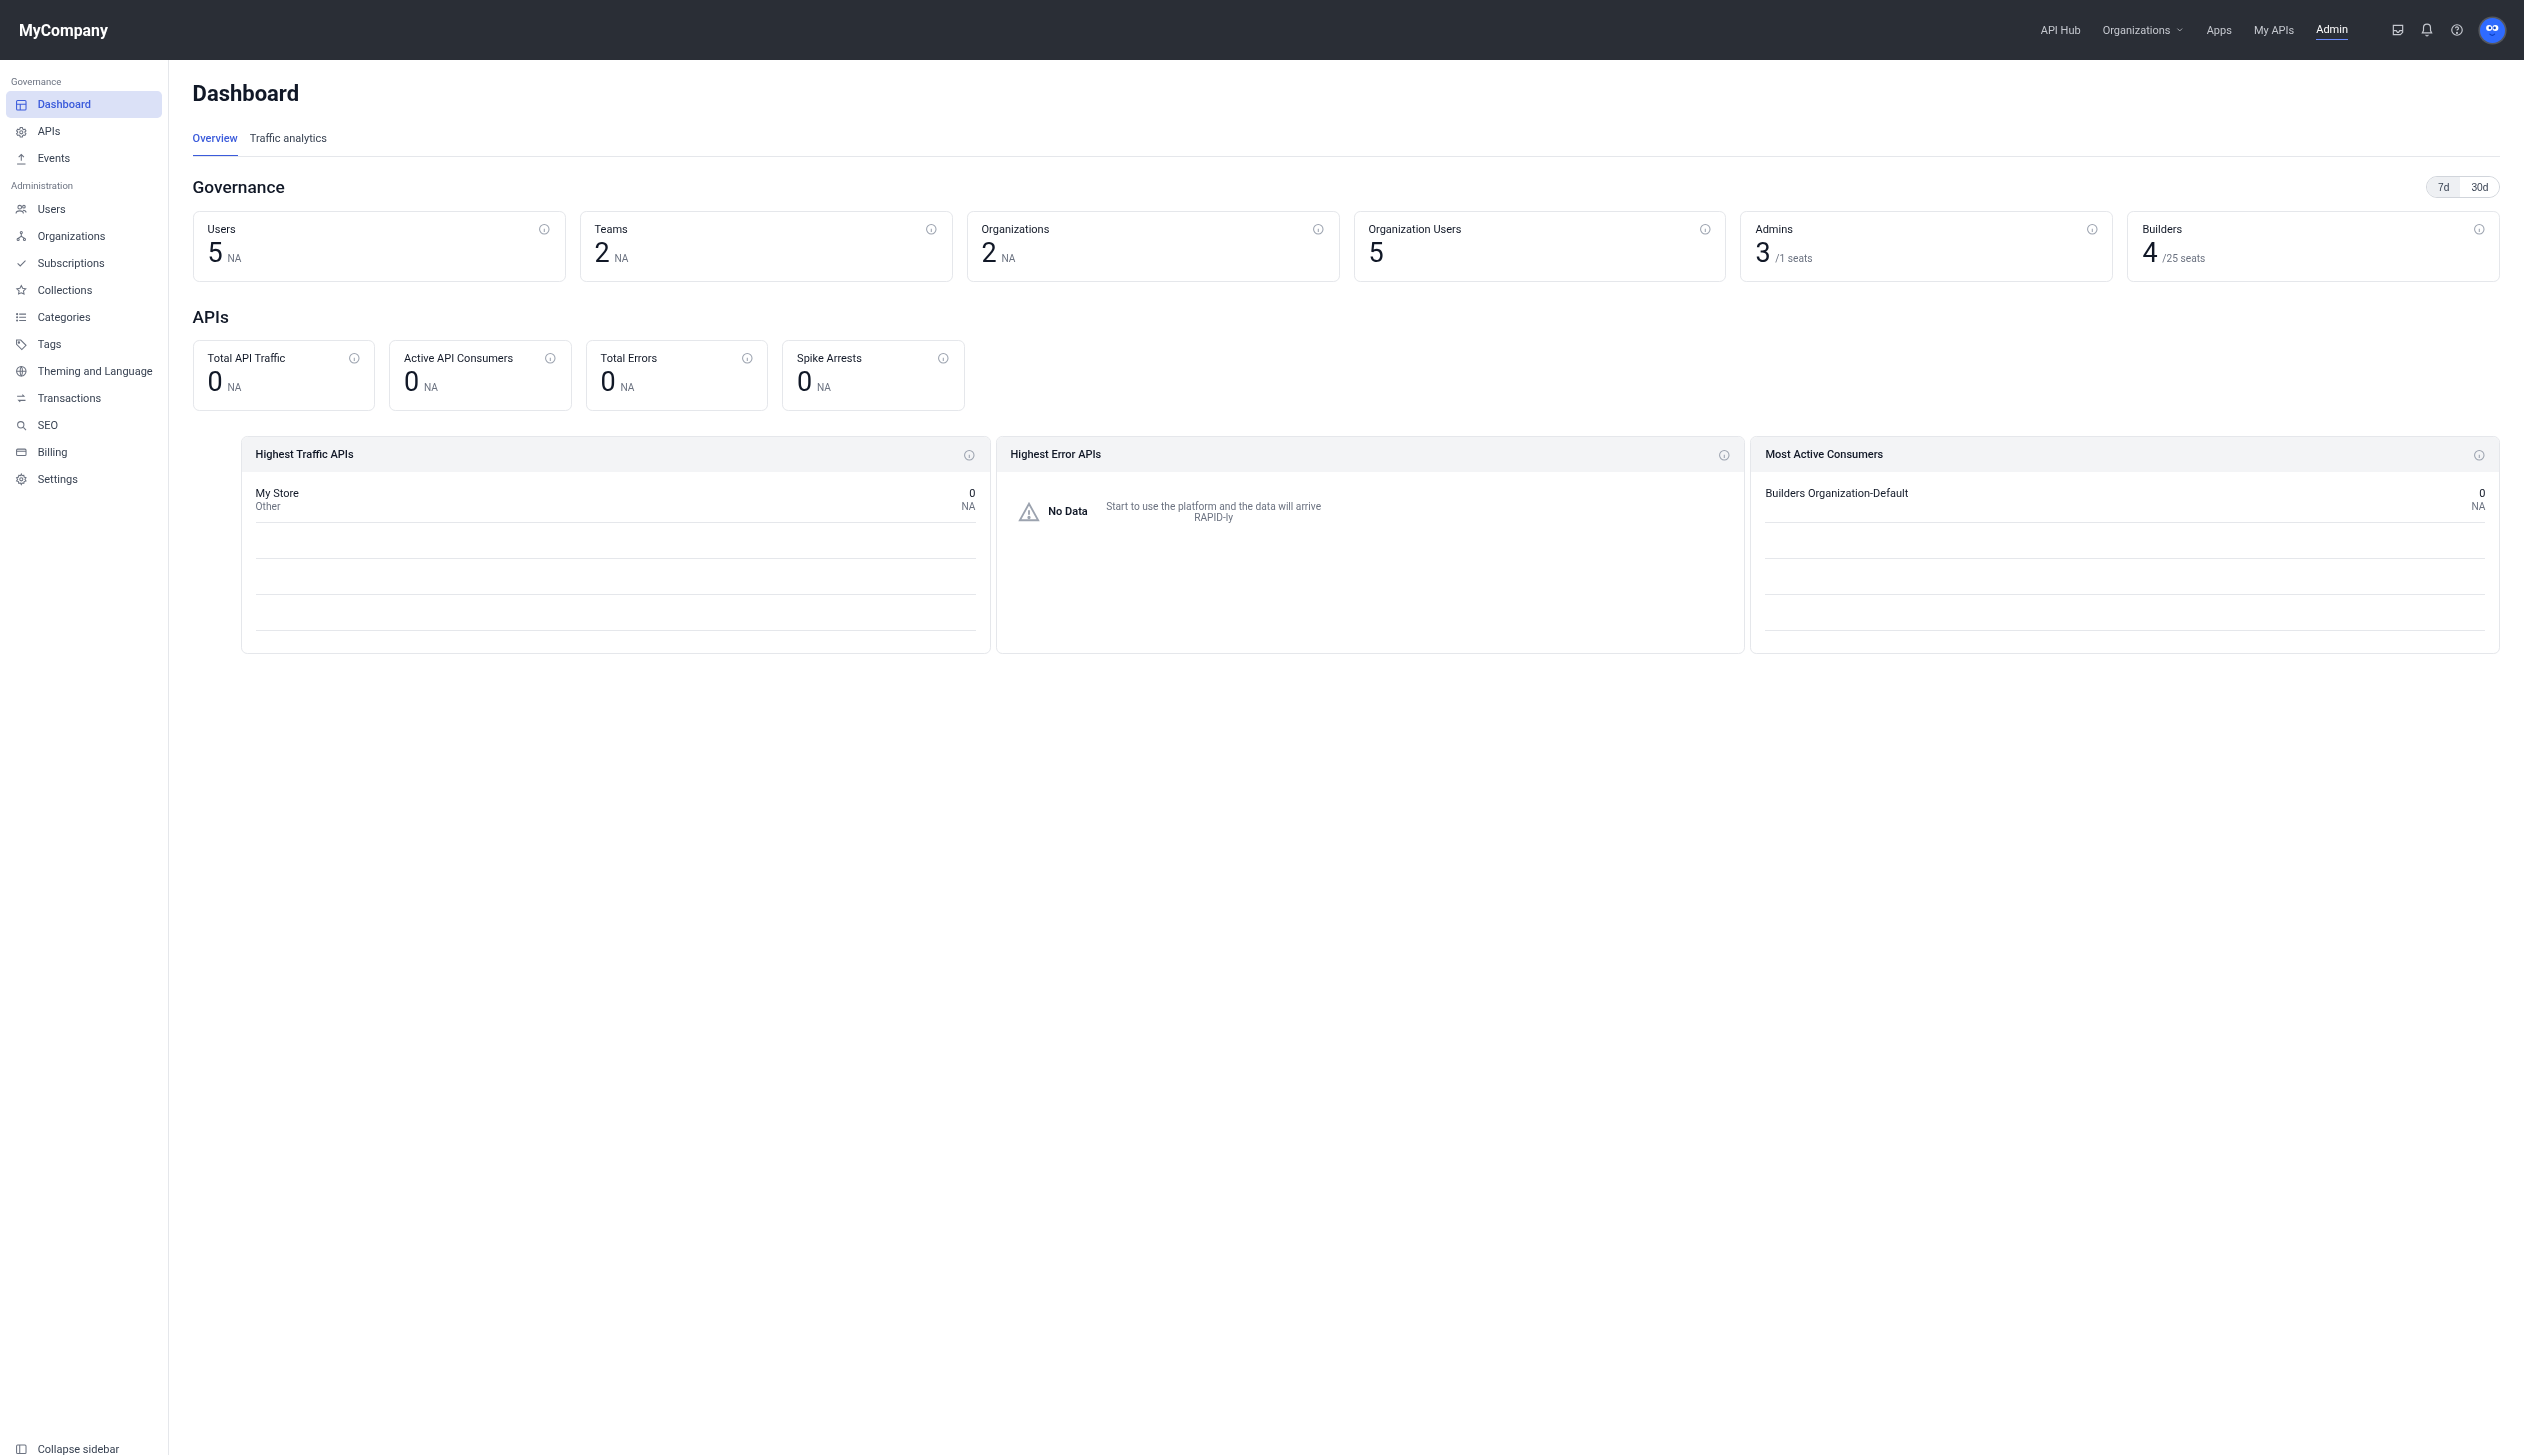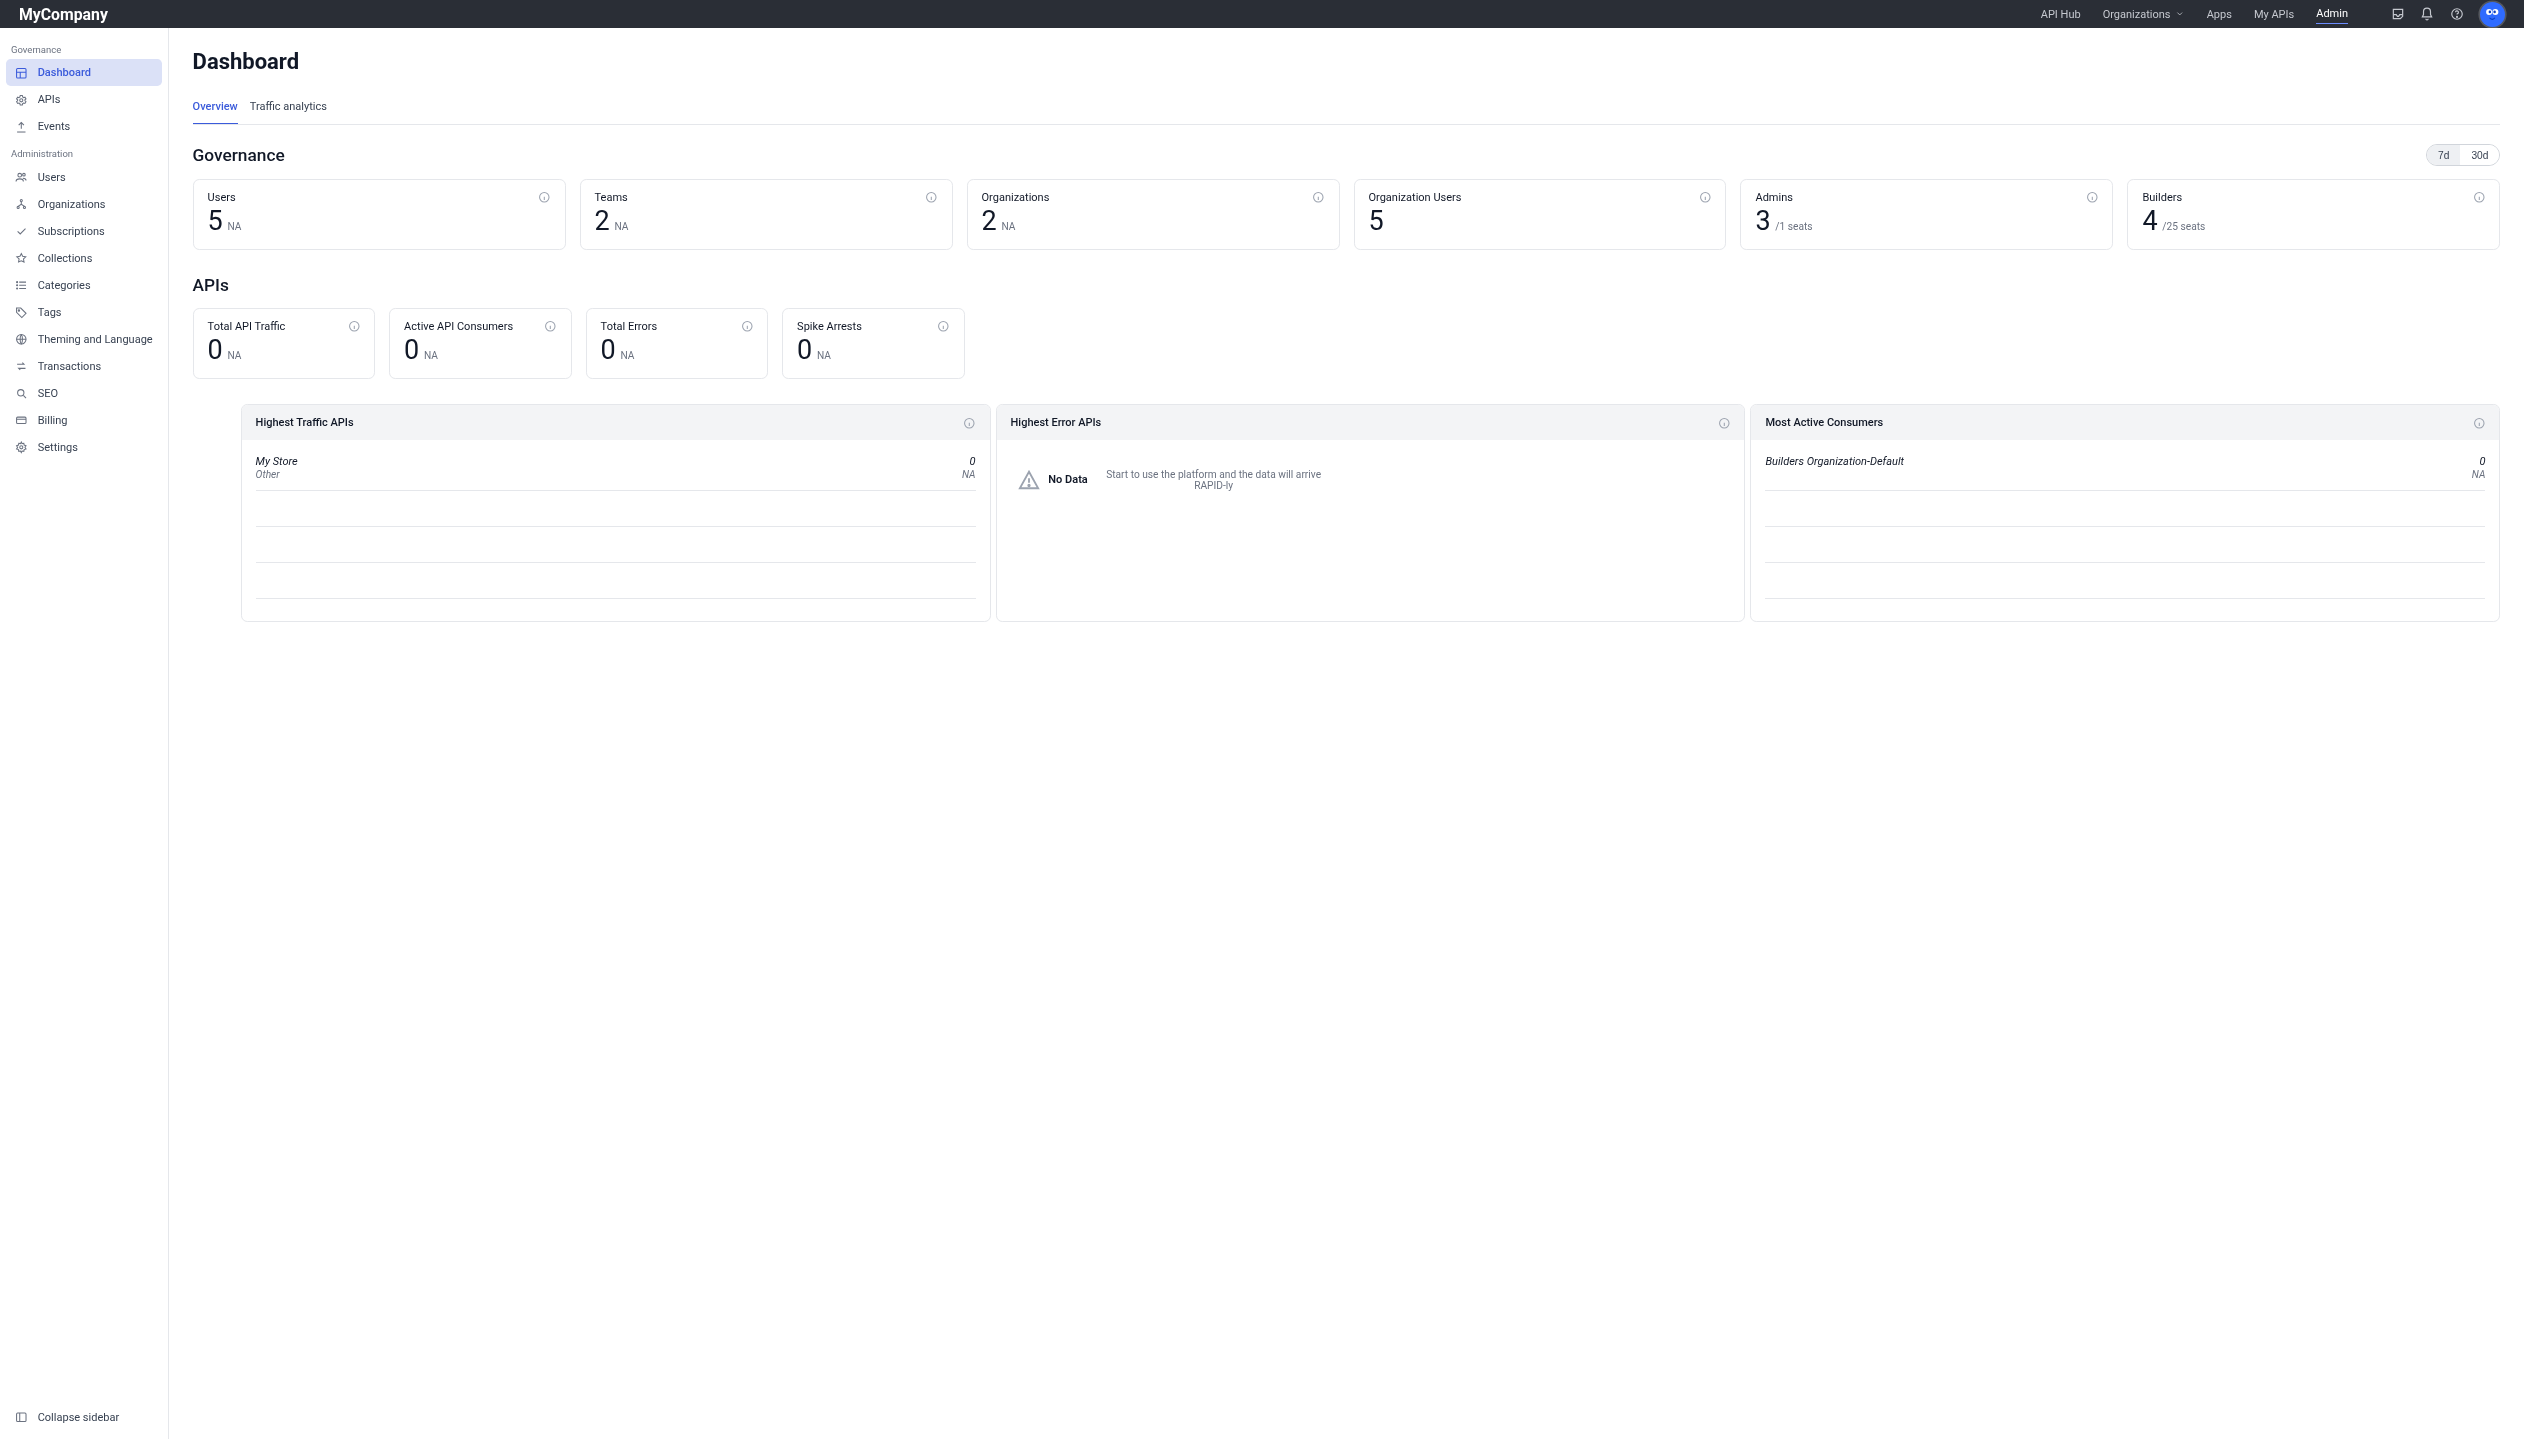--- a/index.html
+++ b/index.html
@@ -15,21 +15,21 @@
     --c-primary-bg:#e6e9f8;
     --c-selected:#dbe1f7;
     --c-section-head:#f3f4f6;
     --f-main:-apple-system,BlinkMacSystemFont,"Segoe UI",Roboto,Helvetica,Arial,sans-serif;
   }
   *{box-sizing:border-box;}
   html,body{margin:0;padding:0;font-family:var(--f-main);color:var(--c-text);font-size:11px;}
   body{background:#fff;}
 
   
-  .topnav{background:var(--c-dark-bg);height:28px;display:flex;align-items:center;padding:0 19px;gap:19px;color:var(--c-dark-tx);}
+  .topnav{background:var(--c-dark-bg);height:60px;display:flex;align-items:center;padding:0 19px;gap:19px;color:var(--c-dark-tx);}
   .brand{font-size:15.8px;font-weight:700;color:#fff;}
   .nav-spacer{flex:1;}
   .nav-link{color:var(--c-dark-tx);display:flex;align-items:center;gap:4.7px;padding:3.2px 0;cursor:pointer;}
   .nav-link.active{color:var(--c-dark-tx-on);border-bottom:1.6px solid #6c8dff;}
   .nav-icon{color:var(--c-dark-tx);display:flex;align-items:center;cursor:pointer;}
   .avatar{width:25px;height:25px;border-radius:50%;background:#2f6bff;display:flex;align-items:center;justify-content:center;position:relative;box-shadow:0 0 0 1.6px rgba(255,255,255,.2);}
   .avatar svg{display:block;}
 
   
   .shell{display:flex;min-height:calc(100vh - 44px);}
@@ -67,21 +67,21 @@
   .card-value-row{display:flex;align-items:baseline;gap:4.7px;}
   .card-value{font-size:27px;font-weight:400;line-height:1.1;}
   .card-sub{font-size:10.2px;color:var(--c-text-soft);}
 
   .panel-grid{display:grid;grid-template-columns:repeat(3,minmax(0,1fr));gap:5px;margin-top:23.6px;padding-left:48px;}
   .panel{border:0.8px solid var(--c-border);border-radius:6.3px;overflow:hidden;}
   .panel-head{background:var(--c-section-head);padding:11px 14px;display:flex;align-items:center;justify-content:space-between;font-weight:500;}
   .panel-body{padding:4.7px 14px 9.5px; min-height:181px;}
   .row{display:flex;justify-content:space-between;padding:9.5px 0;border-bottom:0.8px solid var(--c-border);}
   .row.empty{height:36px;}
-  .row .col{display:flex;flex-direction:column;gap:1.6px;font-style:italic;}
+  .row .col{display:flex;flex-direction:column;gap:1.6px;}
   .row .col.right{text-align:right;align-items:flex-end;}
   .row .primary{font-size:11px;color:var(--c-text);}
   .row .secondary{font-size:10.2px;color:var(--c-text-soft);}
   .empty-state{display:flex;flex-direction:row;align-items:center;padding:23.6px 7.9px;text-align:center;gap:7.9px;}
   .empty-state .ti{font-weight:600;}
   .empty-state .sub{font-size:10.2px;color:var(--c-text-soft);max-width:236px;}
 
   svg{display:block;}
 </style>
 </head>

